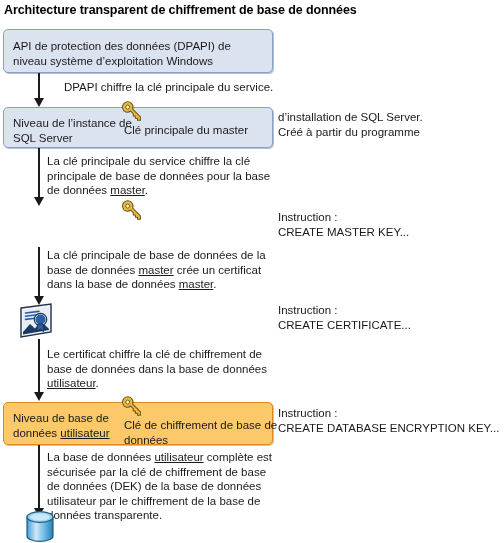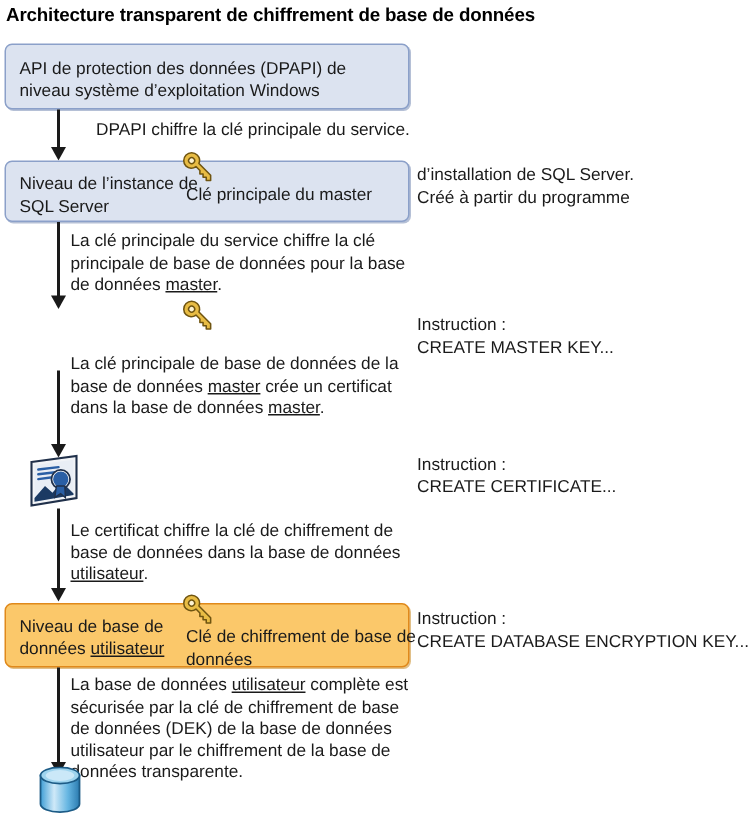--- a/index.html
+++ b/index.html
@@ -61,21 +61,21 @@
   #arr3{top:247px;height:50px;}
   #arr4{top:339px;height:54px;}
   #arr5{top:445px;height:64px;}
 
   
   .note{
     position:absolute;font-size:11.5px;line-height:14.5px;color:#1a1a1a;
   }
   #note1{left:64px;top:80px;width:230px;}
   #note2{left:47px;top:154px;width:230px;}
-  #note3{left:47px;top:236px;width:240px;}
+  #note3{left:47px;top:248px;width:240px;}
   #note4{left:47px;top:347px;width:235px;}
   #note5{left:47px;top:450px;width:235px;}
 
   .side{
     position:absolute;left:278px;font-size:11.5px;line-height:14.5px;
     color:#1a1a1a;width:226px;
   }
   #side1{top:110px;}
   #side2{top:210px;}
   #side3{top:303px;}

